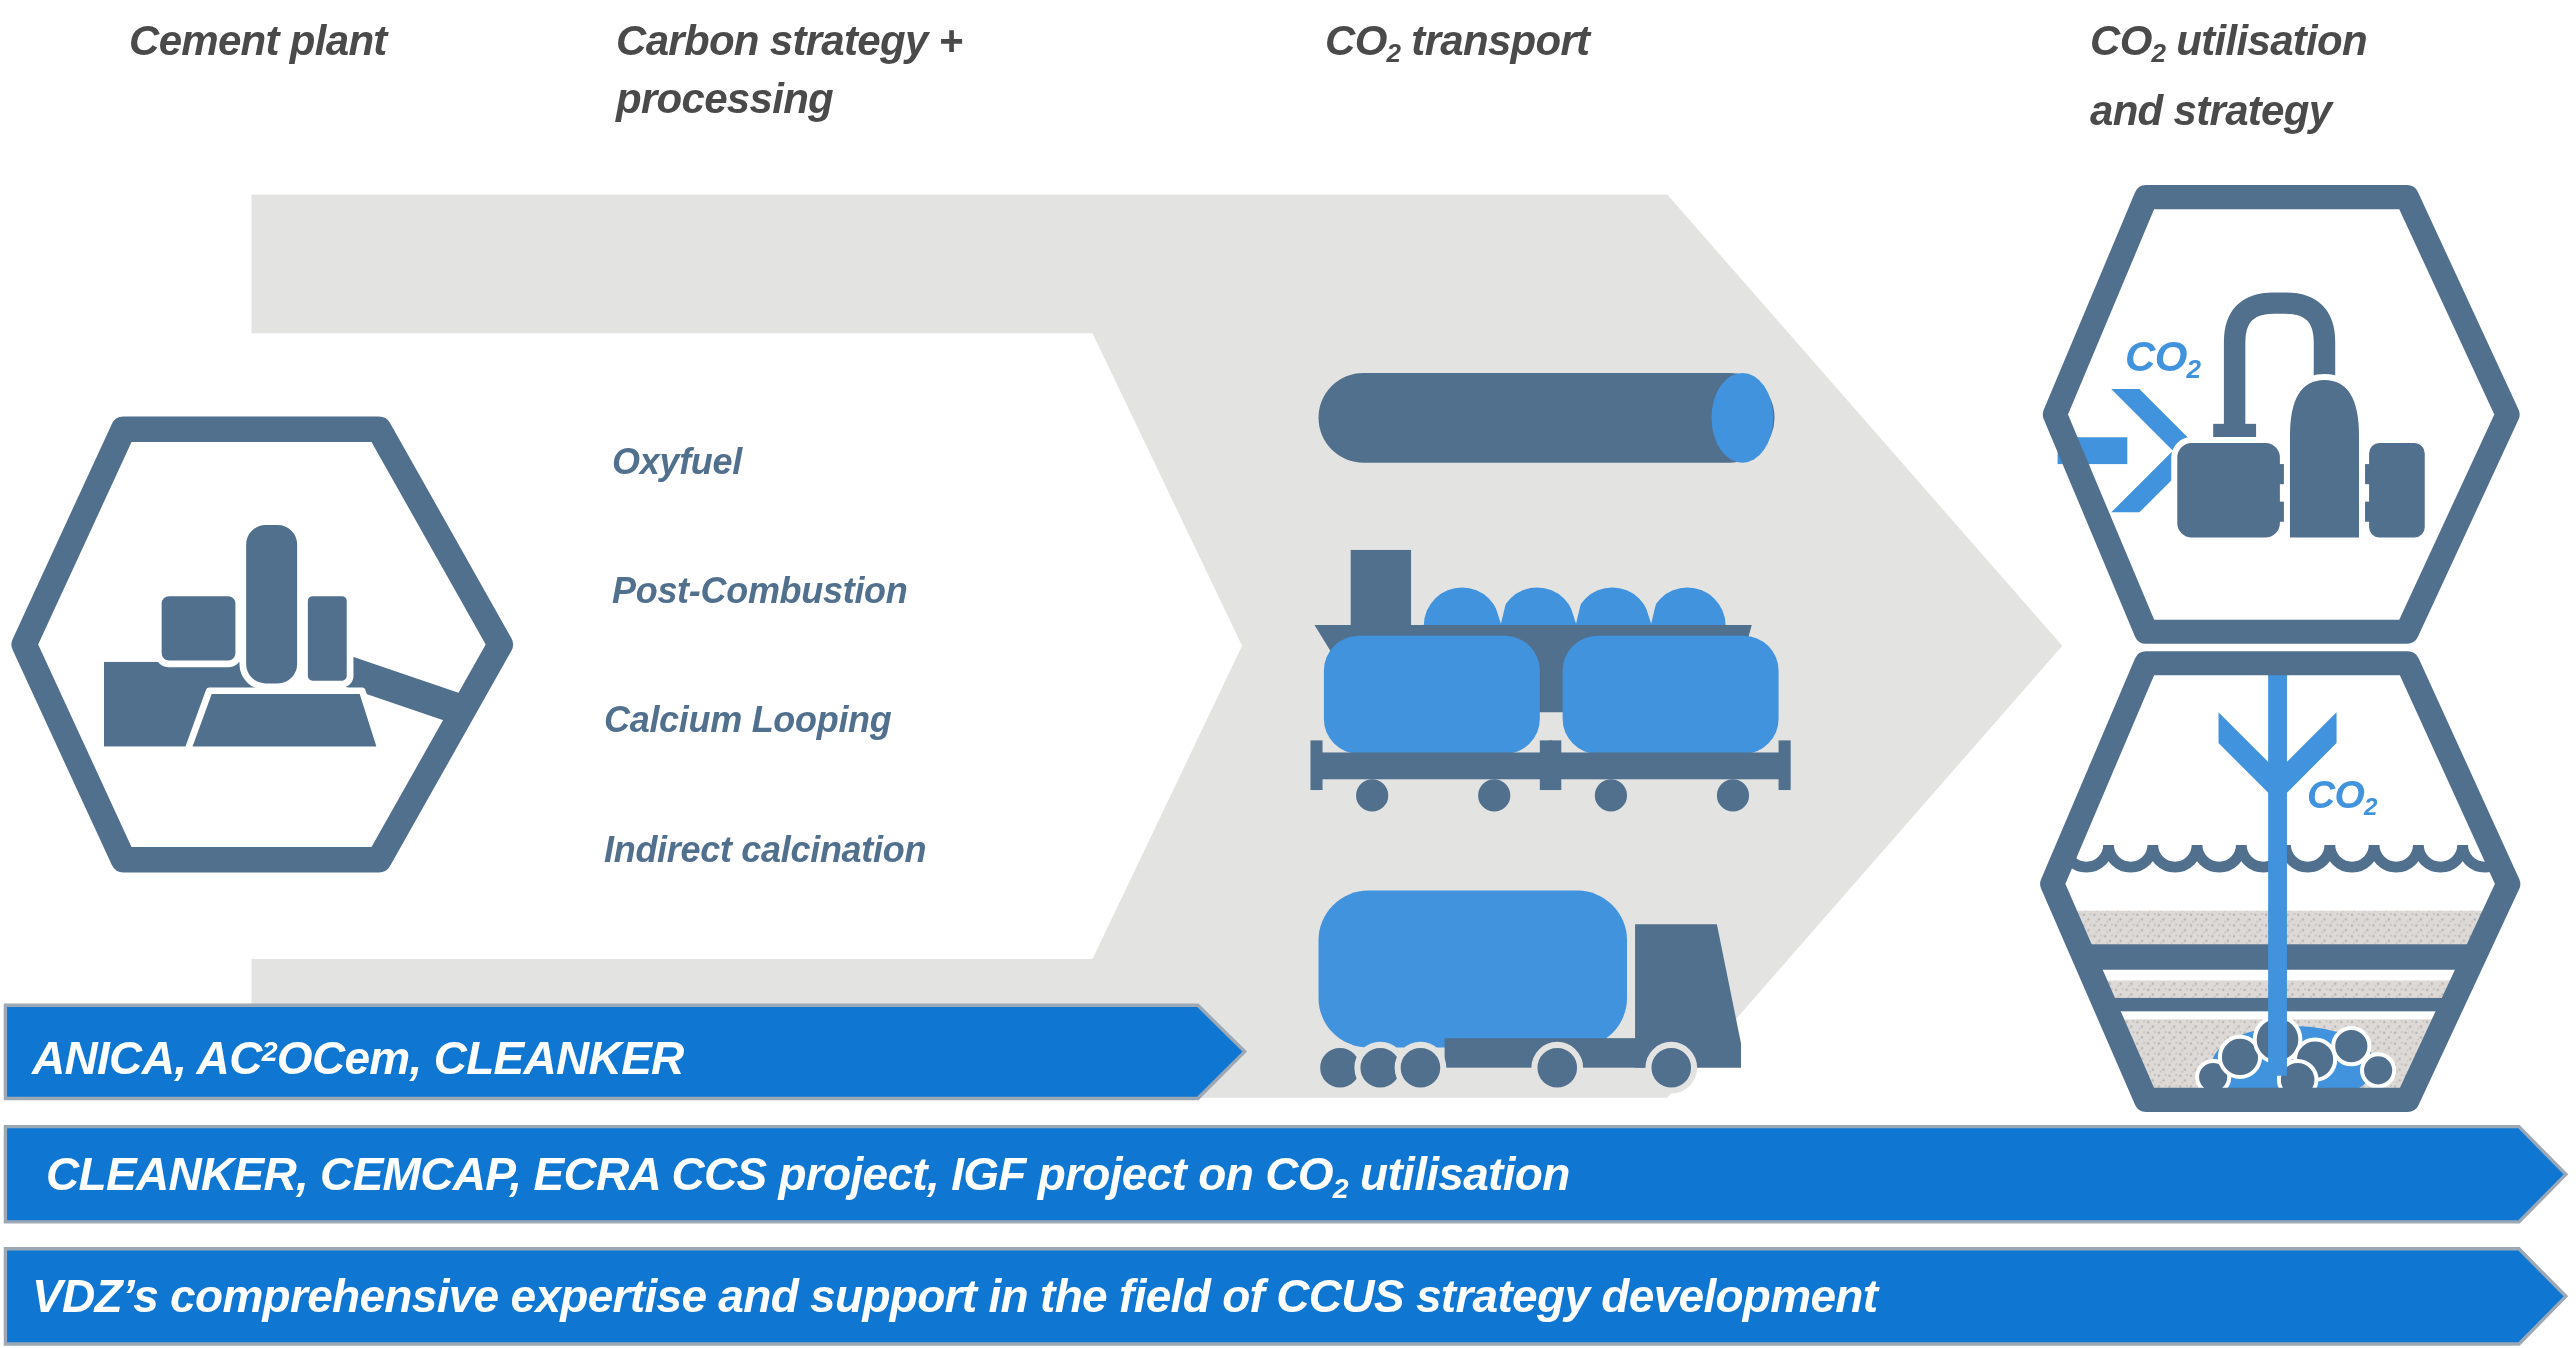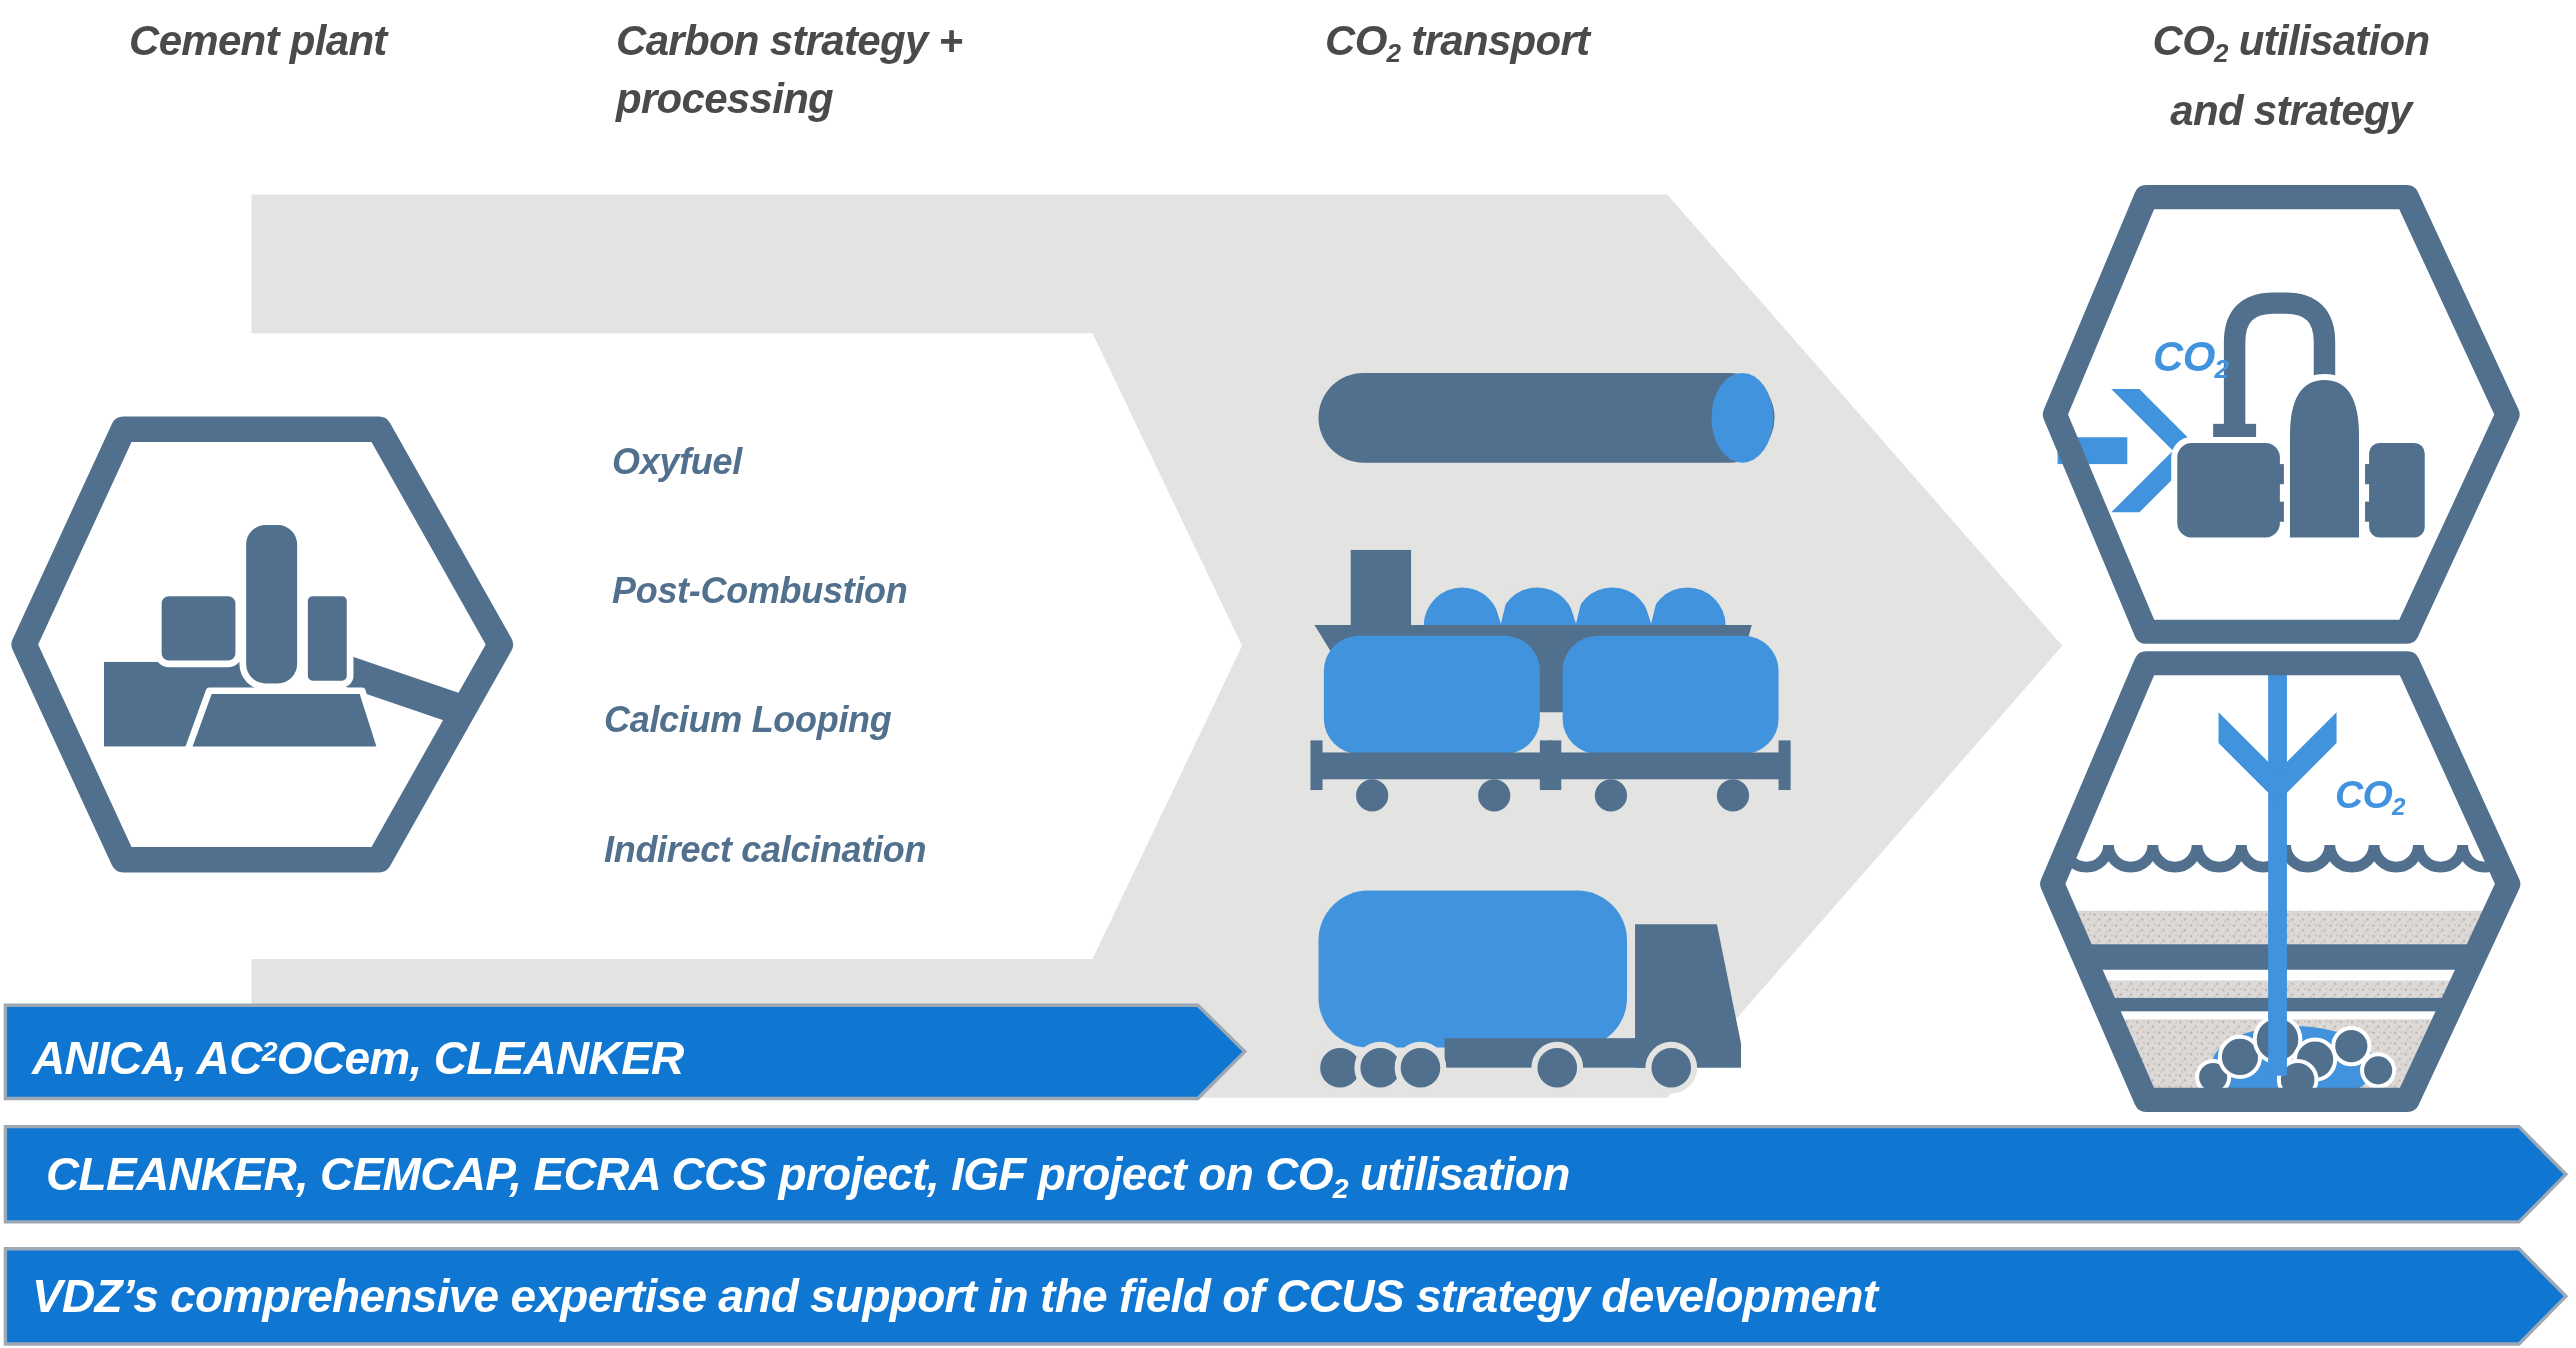--- a/index.html
+++ b/index.html
@@ -1,23 +1,23 @@
 <!DOCTYPE html>
 <html style="font-size:10.7px"><head>
 <meta charset="utf-8">
 <style>
   html,body{margin:0;padding:0;background:#ffffff;}
   .stage{position:relative;width:2576px;height:1348px;background:#ffffff;overflow:hidden;
          font-family:"Liberation Sans", sans-serif;font-style:italic;}
   .stage svg.bg{position:absolute;left:0;top:0;width:2576px;height:1348px;}
   .t{position:absolute;white-space:nowrap;font-weight:700;}
   .hdr{font-size:42px;line-height:58px;color:#4a4a4a;letter-spacing:-0.7px;}
-  .hdr-center{text-align:center;}
+  .hdr-center{}
   .method{font-size:36px;color:#51708e;letter-spacing:-0.3px;}
-  .co2label{color:#4193dd;letter-spacing:-0.7px;margin-left:28px;}
+  .co2label{color:#4193dd;letter-spacing:-0.7px;}
   .banner-text{color:#ffffff;font-size:46px;letter-spacing:-0.7px;text-align:right;}
   .sub{font-size:0.62em;vertical-align:-0.28em;}
   .sup{font-size:0.62em;vertical-align:0.45em;}
 </style>
 </head>
 <body>
 
 <div class="stage">
 
   <svg class="bg" viewBox="0 0 3841 2010">

